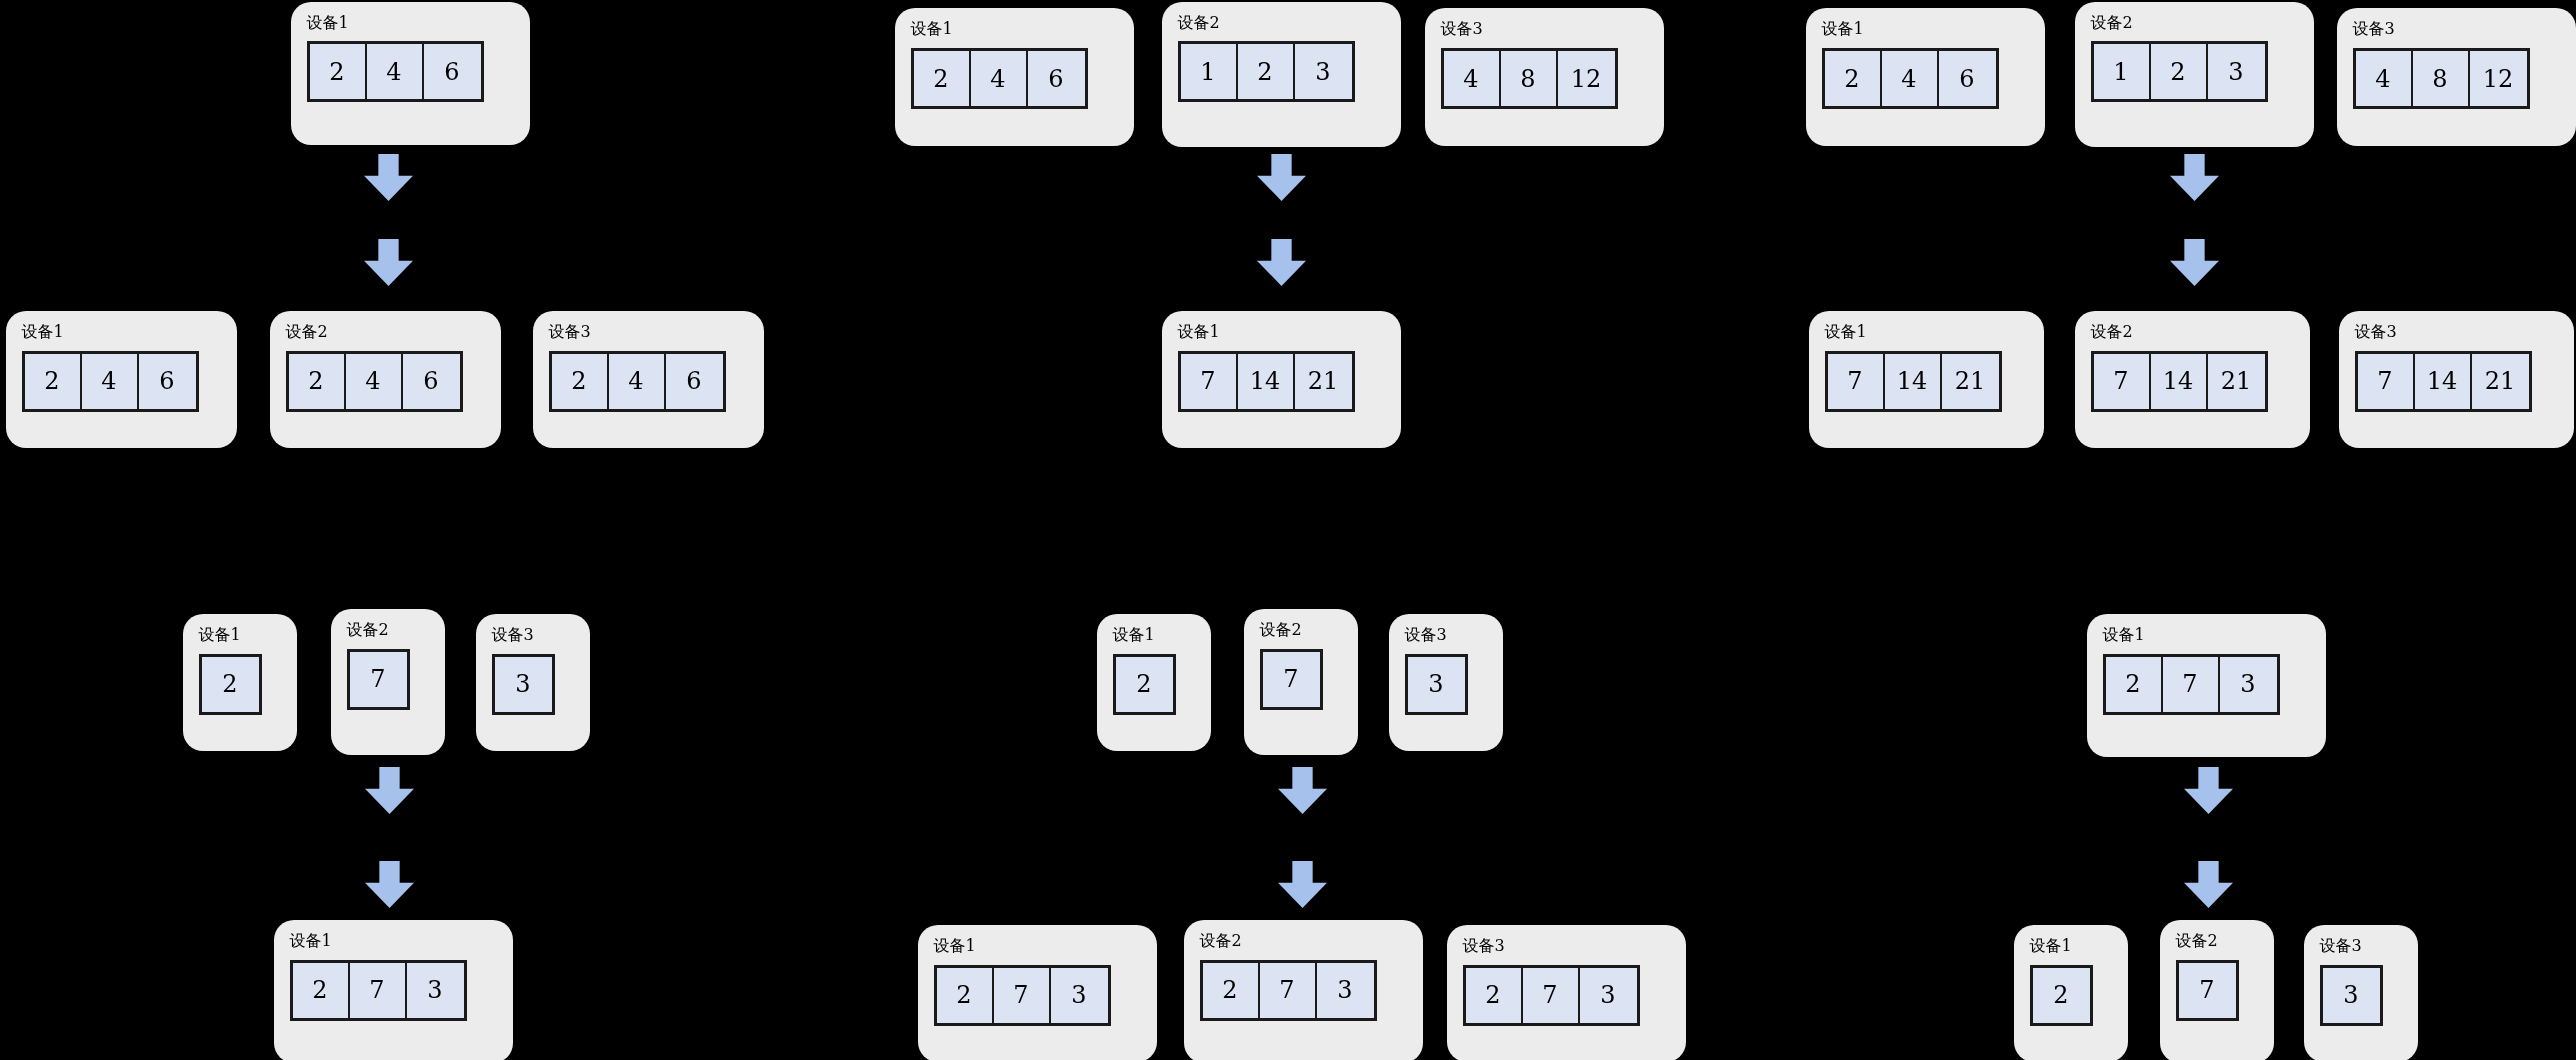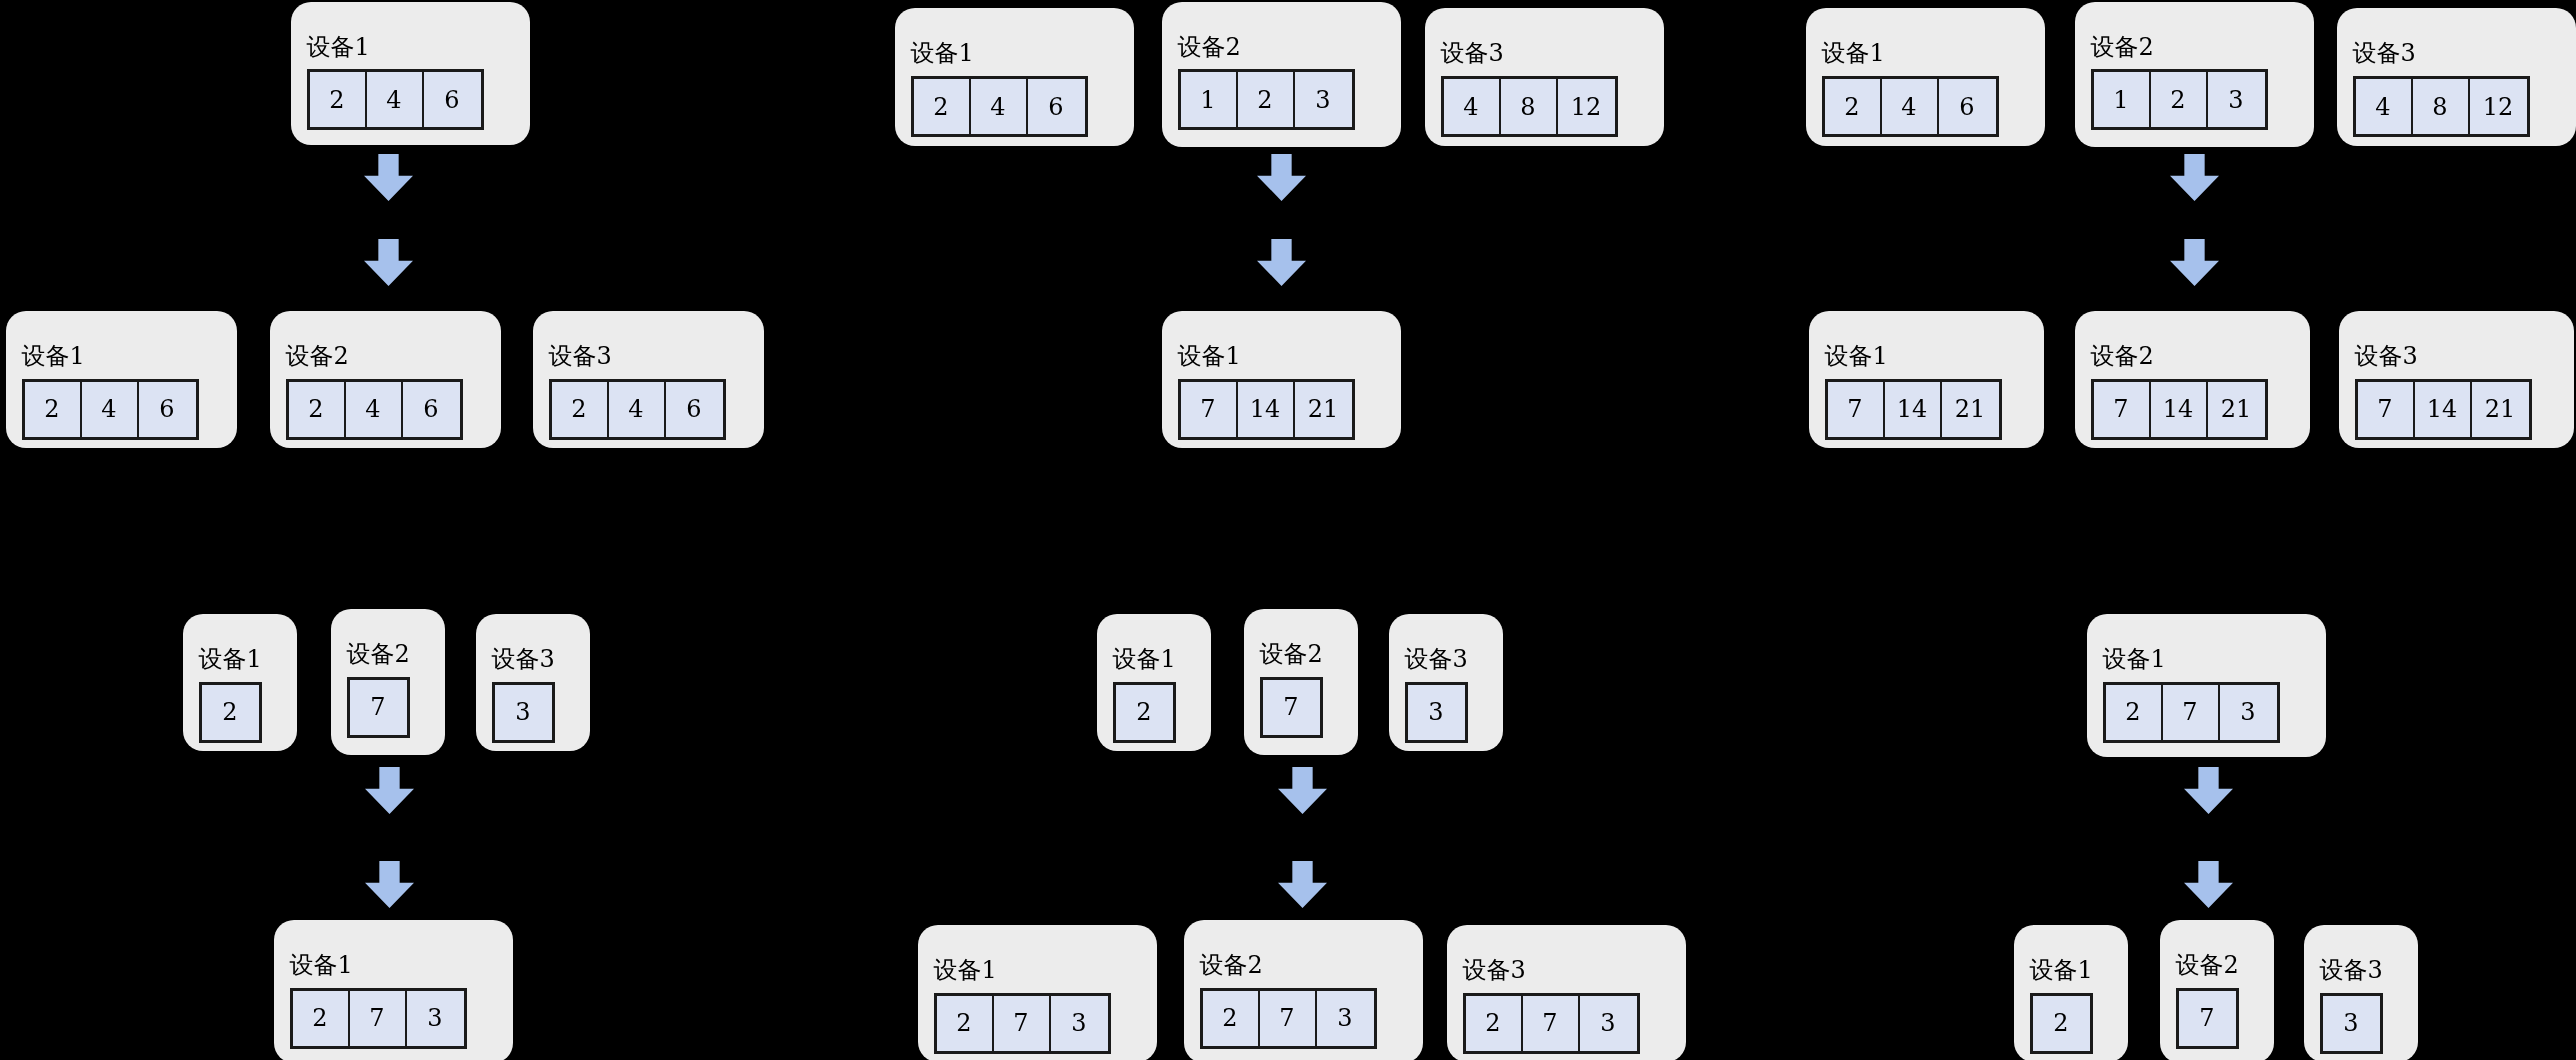--- a/index.html
+++ b/index.html
@@ -21,27 +21,26 @@
 
   
   .card {
     position: absolute;
     background: #ececec;
     border-radius: 20px;
     box-sizing: border-box;
     padding: 13px 15.5px 15.5px 15.5px;
   }
   .card-title {
-    font-size: 24px;
+    font-size: 16px;
     line-height: 1.0;
     color: #000000;
     white-space: nowrap;
     margin-bottom: 10.7px;
     letter-spacing: 0px;
-    margin-top: 20px;
   }
   .cells {
     display: flex;
     border: 3px solid #1a1a1a;
     box-sizing: border-box;
     width: fit-content;
   }
   .cell {
     background: #dce3f3;
     border-right: 2.4px solid #1a1a1a;

